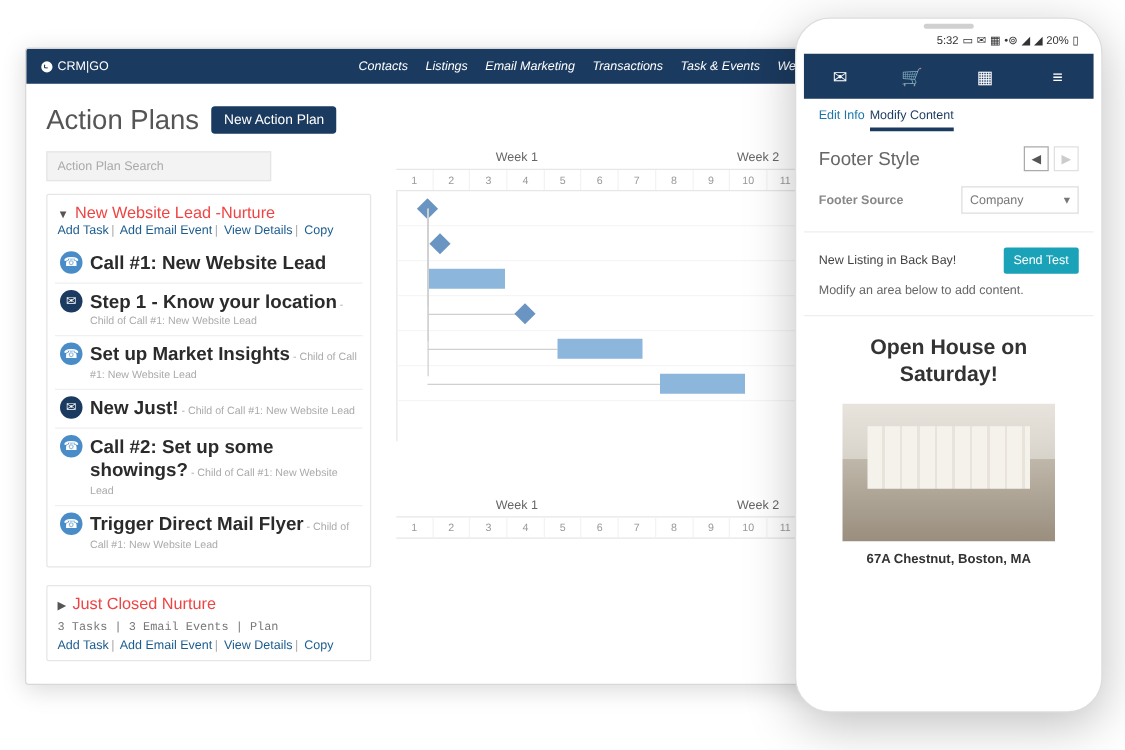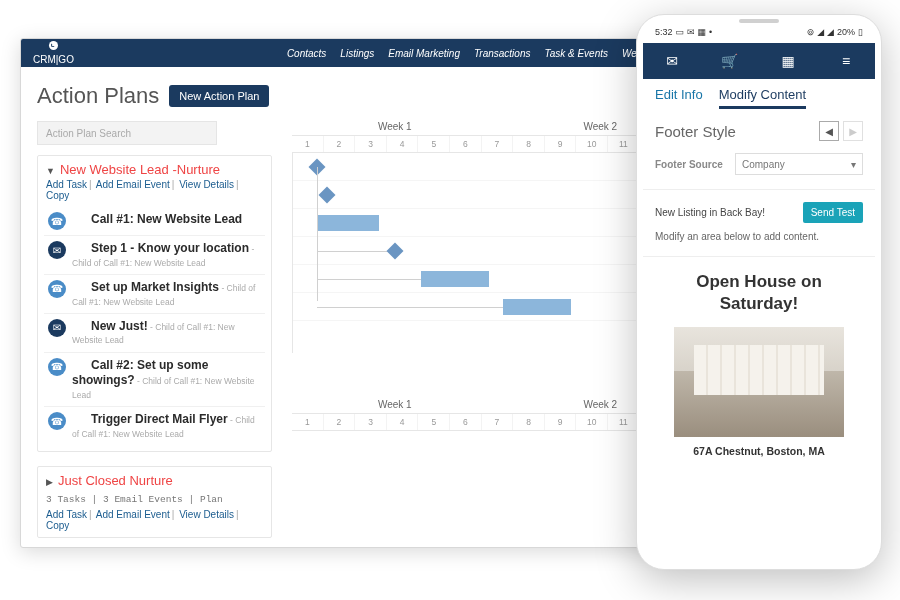--- a/index.html
+++ b/index.html
@@ -14,33 +14,33 @@
   border: 1px solid #d8d8d8;
   border-radius: 3px;
   box-shadow: 0 4px 20px rgba(0,0,0,0.15);
   overflow: hidden;
 }
 .d-header {
   height: 28px; background: #1b3a5f;
   display: flex; align-items: center; justify-content: space-between;
   padding: 0 12px; color: #fff; font-size: 10px;
 }
-.d-logo { display: flex; align-items: center; gap: 4px; flex-direction: column; }
+.d-logo { display: flex; align-items: center; gap: 4px; }
 .d-logo .dot { width: 9px; height: 9px; border-radius: 50%; background: #fff; position: relative; }
 .d-logo .dot::after { content:''; position:absolute; left:2px; top:2px; width:2px; height:2px; border:1.5px solid #1b3a5f; border-radius:50%; border-top-color:transparent; border-right-color:transparent; }
 .d-nav { display: flex; gap: 14px; font-size: 10px; }
 .d-nav span { cursor: pointer; font-style: italic; }
 
 .d-body { padding: 10px 16px; }
 .page-title-row { display: flex; align-items: center; gap: 10px; margin: 6px 0 12px 0; }
 .page-title { font-size: 22px; font-weight: 300; color: #555; }
 .btn-primary { background: #1b3a5f; color: #fff; font-size: 11px; padding: 5px 10px; border-radius: 3px; border: none; cursor: pointer; }
 
 .columns { display: flex; gap: 10px; }
-.left-col { width: 235px; }
+.left-col { width: 260px; }
 .right-col { flex: 1; }
 
 .search-box {
   width: 180px; height: 24px; background: #f3f3f3;
   border: 1px solid #e5e5e5; font-size: 10px; color: #aaa;
   padding: 0 8px; display: flex; align-items: center; margin-bottom: 10px;
 }
 
 .plan-block { border: 1px solid #e6e6e6; border-radius: 2px; margin-bottom: 14px; background: #fff; }
 .plan-head { padding: 6px 8px 2px 8px; }
@@ -59,21 +59,21 @@
 }
 .task:last-child { border-bottom: none; }
 .task-icon {
   width: 18px; height: 18px; border-radius: 50%;
   display: flex; align-items: center; justify-content: center;
   flex-shrink: 0; font-size: 10px;
 }
 .icon-call { background: #4a8cc7; color: #fff; }
 .icon-email { background: #1b3a5f; color: #fff; }
 .task-text { flex: 1; line-height: 1.3; }
-.task-text b { color: #2b2b2b; font-weight: 600; font-size: 12px; margin-left: 19px; }
+.task-text b { color: #2b2b2b; font-weight: 600; font-size: 15px; }
 .task-text .sub { color: #aaa; font-size: 8.5px; }
 
 .plan-summary { font-size: 9.5px; color: #777; padding: 4px 8px 0 8px; font-family: Liberation Mono, monospace; }
 
 
 .gantt { position: relative; height: 260px; }
 .g-headers { display: flex; margin-left: 10px; }
 .g-week { flex: 1; text-align: center; font-size: 10px; color: #666; padding-bottom: 3px; }
 .g-days { display: flex; margin-left: 10px; border-top: 1px solid #e6e6e6; border-bottom: 1px solid #e6e6e6; }
 .g-day { flex: 1; text-align: center; font-size: 8.5px; color: #999; padding: 3px 0; border-right: 1px solid #f3f3f3; }
@@ -93,49 +93,49 @@
   width: 246px; height: 556px;
   background: #fff;
   border-radius: 28px;
   border: 1px solid #ddd;
   box-shadow: 0 10px 40px rgba(0,0,0,0.25);
   overflow: hidden;
   padding: 6px;
 }
 .phone-inner { width: 100%; height: 100%; border-radius: 22px; overflow: hidden; background: #fff; }
 .phone-status {
-  height: 22px; display: flex; justify-content: space-between; align-items: center;
+  height: 22px; display: flex; justify-content: flex-end; align-items: center;
   padding: 0 12px; font-size: 9px; color: #333;
 }
 .status-icons { display:flex; gap:3px; align-items:center; }
 .status-icons span { font-size:9px; }
 
 .phone-nav {
   height: 36px; background: #1b3a5f;
   display: flex; align-items: center; justify-content: space-around;
   color: #fff;
 }
 .ph-icon { font-size: 14px; cursor: pointer; width:20px; text-align:center; }
 
-.phone-tabs { display: flex; gap: 16px; padding: 8px 12px 0 12px; font-size: 13px; }
+.phone-tabs { display: flex; gap: 4px; padding: 8px 12px 0 12px; font-size: 10px; }
 .p-tab { color: #1976a8; padding-bottom: 4px; cursor: pointer; }
 .p-tab.active { border-bottom: 3px solid #1b3a5f; color: #1b3a5f; font-weight: 500; }
 
 .footer-style-row {
   display: flex; align-items: center; justify-content: space-between;
   padding: 12px 12px 8px 12px;
 }
 .footer-title { font-size: 15px; color: #666; font-weight: 400; }
 .arrow-btns { display: flex; gap: 4px; }
 .arrow-btn { width: 20px; height: 20px; border: 1px solid #aaa; display:flex; align-items:center; justify-content:center; font-size:10px; color:#555; cursor:pointer; }
 .arrow-btn.light { border-color:#e0e0e0; color:#ccc; }
 
 .source-row { display:flex; align-items:center; justify-content:space-between; padding: 4px 12px 10px 12px; font-size:10px; }
 .source-lbl { color:#888; font-weight:600; }
-.source-select { width: 128px; height: 22px; border:1px solid #ddd; display:flex; align-items:center; justify-content:space-between; padding:0 6px; font-size:10px; color:#777; }
+.source-select { width: 94px; height: 22px; border:1px solid #ddd; display:flex; align-items:center; justify-content:space-between; padding:0 6px; font-size:10px; color:#777; }
 
 .ph-hr { height:1px; background:#eee; margin: 4px 0; }
 
 .listing-row { display:flex; align-items:center; justify-content:space-between; padding: 8px 12px; }
 .listing-title { font-size: 10px; color: #444; }
 .btn-teal { background:#1aa3b8; color:#fff; border:none; font-size:10px; padding:5px 8px; border-radius:2px; cursor:pointer; }
 .listing-sub { font-size: 10px; color: #666; padding: 0 12px 10px 12px; }
 
 .open-house {
   text-align:center; font-size: 17px; color:#333; font-weight:700;

